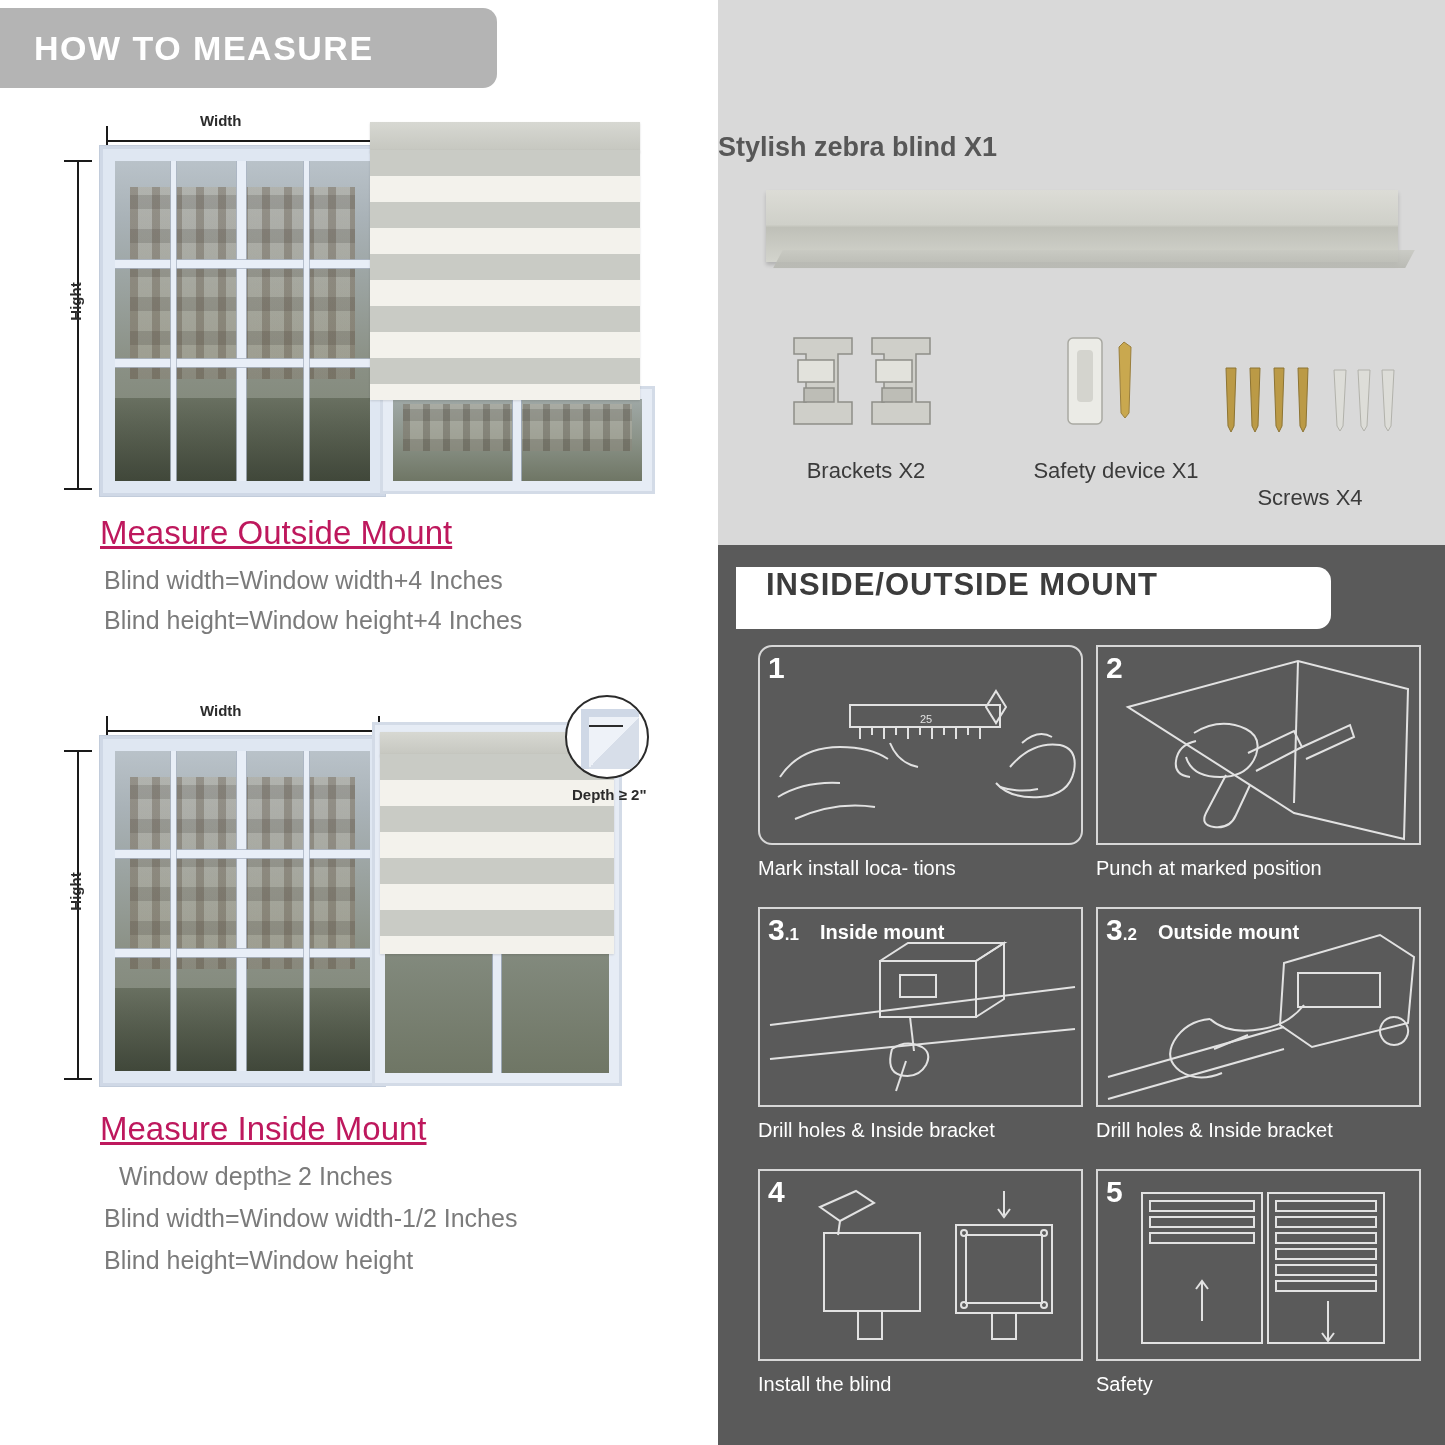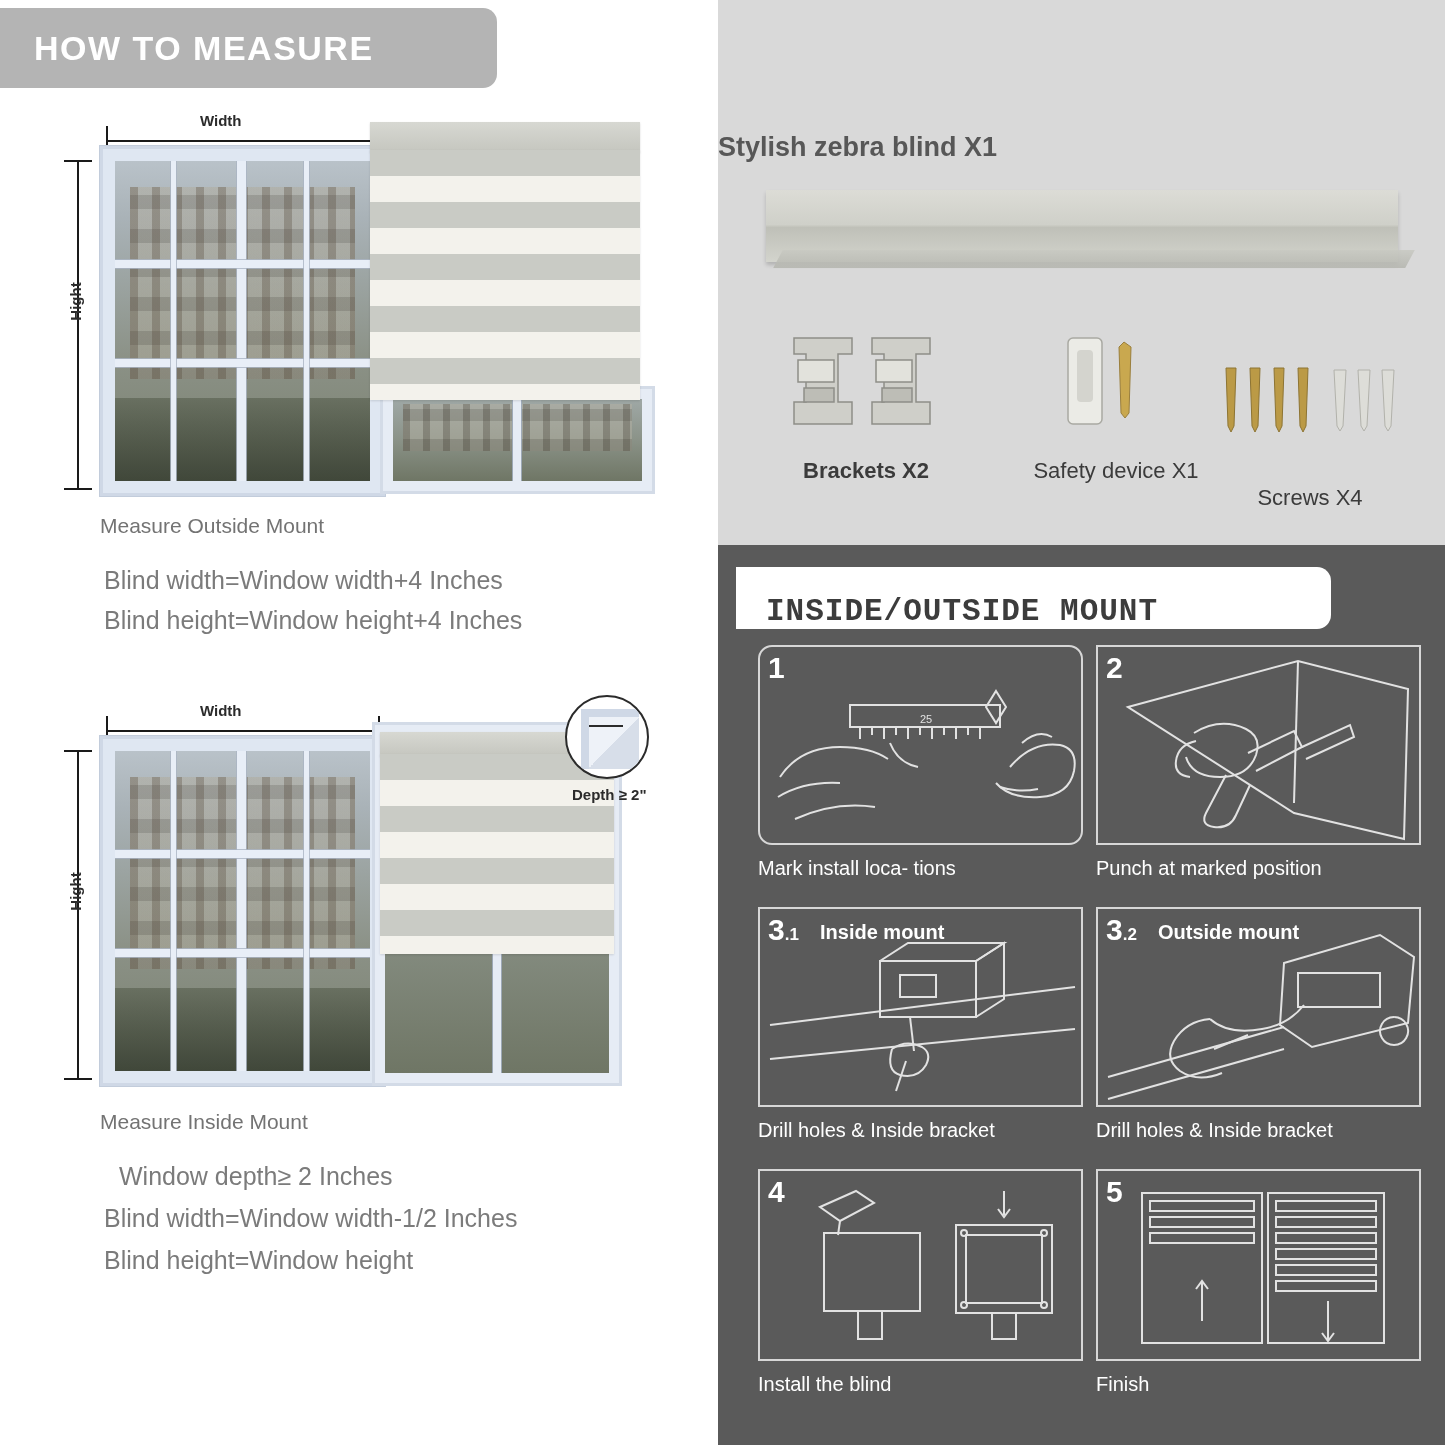--- a/index.html
+++ b/index.html
@@ -138,23 +138,24 @@
     box-shadow: 0 1px 2px rgba(0,0,0,.12);
   }
   .zebra-head {
     position: absolute;
     background: linear-gradient(180deg,#d7d8d2,#c5c6bf);
     box-shadow: 0 1px 2px rgba(0,0,0,.15);
   }
 
   .heading {
     position: absolute;
-    font-size: 21px;
-    color: #737373;
+    font-size: 33px;
+    color: #be185d;
     font-weight: normal;
+    text-decoration: underline;
   }
   .bullet {
     position: absolute;
     font-size: 25px;
     color: #7b7b7b;
   }
 
   .depth-callout {
     position: absolute;
     width: 80px; height: 80px;
@@ -245,28 +246,27 @@
     left: 718px; top: 545px;
     width: 727px; height: 900px;
     background: #5a5a5a;
   }
   .banner-mount {
     position: absolute;
     left: 18px; top: 22px;
     width: 595px; height: 62px;
     background: #ffffff;
     border-radius: 0 14px 14px 0;
-    display: flex; align-items: flex-end;
+    display: flex; align-items: flex-start;
     padding-left: 30px;
     box-sizing: border-box;
     color: #3c3c3c;
     font-size: 31px;
     font-weight: bold;
     letter-spacing: 1px;
-    font-family: Liberation Mono, monospace;
   }
   .step {
     position: absolute;
     box-sizing: border-box;
   }
   .step-box {
     position: absolute;
     left: 0; top: 0;
     border: 2px solid #d7d7d7;
     box-sizing: border-box;
@@ -401,21 +401,21 @@
         <g fill="#cfcfc9" stroke="#8e8e88" stroke-width="1.5">
           <path d="M8 8 h58 v16 h-14 v48 h14 v22 h-58 v-22 h12 v-48 h-12 z"></path>
           <rect x="12" y="30" width="36" height="22" fill="#e2e2dc"></rect>
           <rect x="18" y="58" width="30" height="14" fill="#bdbdb6"></rect>
           <path d="M86 8 h58 v16 h-14 v48 h14 v22 h-58 v-22 h12 v-48 h-12 z"></path>
           <rect x="90" y="30" width="36" height="22" fill="#e2e2dc"></rect>
           <rect x="96" y="58" width="30" height="14" fill="#bdbdb6"></rect>
         </g>
       </svg>
     </div>
-    <div class="part-caption" style="left:48px; top:458px; width:200px;font-weight:bold;">Brackets X2</div>
+    <div class="part-caption" style="left:48px; top:458px; width:200px;">Brackets X2</div>
 
     <div class="part-art" style="left:330px; top:328px; width:140px; height:112px;">
       <svg width="140" height="112" viewBox="0 0 140 112">
         <rect x="20" y="10" width="34" height="86" rx="5" fill="#ebebe6" stroke="#a9a9a2" stroke-width="1.5"></rect>
         <rect x="29" y="22" width="16" height="52" rx="4" fill="#d4d4ce"></rect>
         <g stroke="#9a7f3d" stroke-width="1" fill="#c9a84f">
           <path d="M76 14 l7 5 l-2 66 l-4 5 l-4 -5 l-2 -66 z"></path>
         </g>
       </svg>
     </div>
@@ -555,17 +555,17 @@
             <path d="M44 22 h120 v150 h-120 z"></path>
             <path d="M170 22 h116 v150 h-116 z"></path>
             <path d="M52 30 h104 v10 h-104 z M52 46 h104 v10 h-104 z M52 62 h104 v10 h-104 z"></path>
             <path d="M178 30 h100 v10 h-100 z M178 46 h100 v10 h-100 z M178 62 h100 v10 h-100 z M178 78 h100 v10 h-100 z M178 94 h100 v10 h-100 z M178 110 h100 v10 h-100 z"></path>
             <path d="M104 150 v-40 M98 118 l6 -8 l6 8"></path>
             <path d="M230 130 v40 M224 162 l6 8 l6 -8"></path>
           </g>
         </svg>
       </div>
       <div class="step-num"><span>5</span><span class="sub"></span></div>
-      <div class="step-cap" style="left:0; top:204px;">Finish</div>
+      <div class="step-cap" style="left:0; top:204px;">Safety</div>
     </div>
 
   </div>
 </div>
 
 </body></html>

